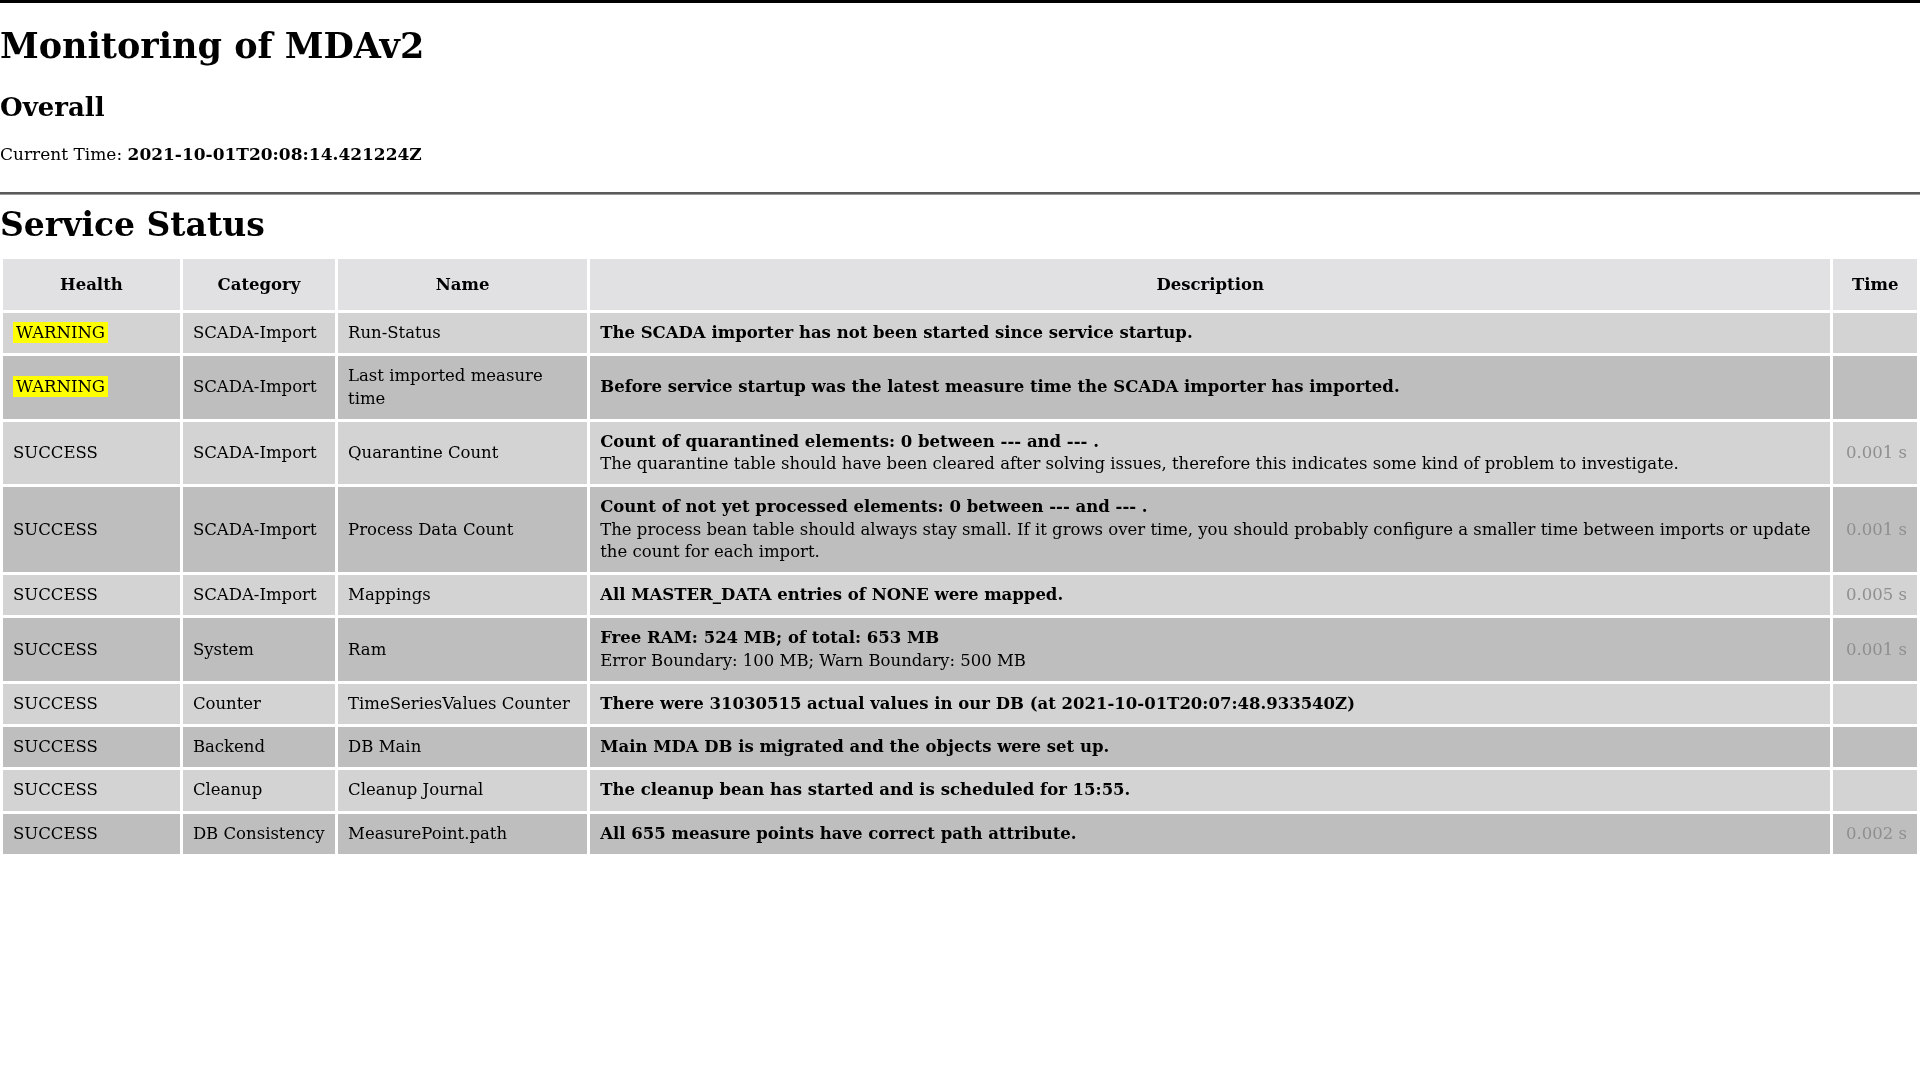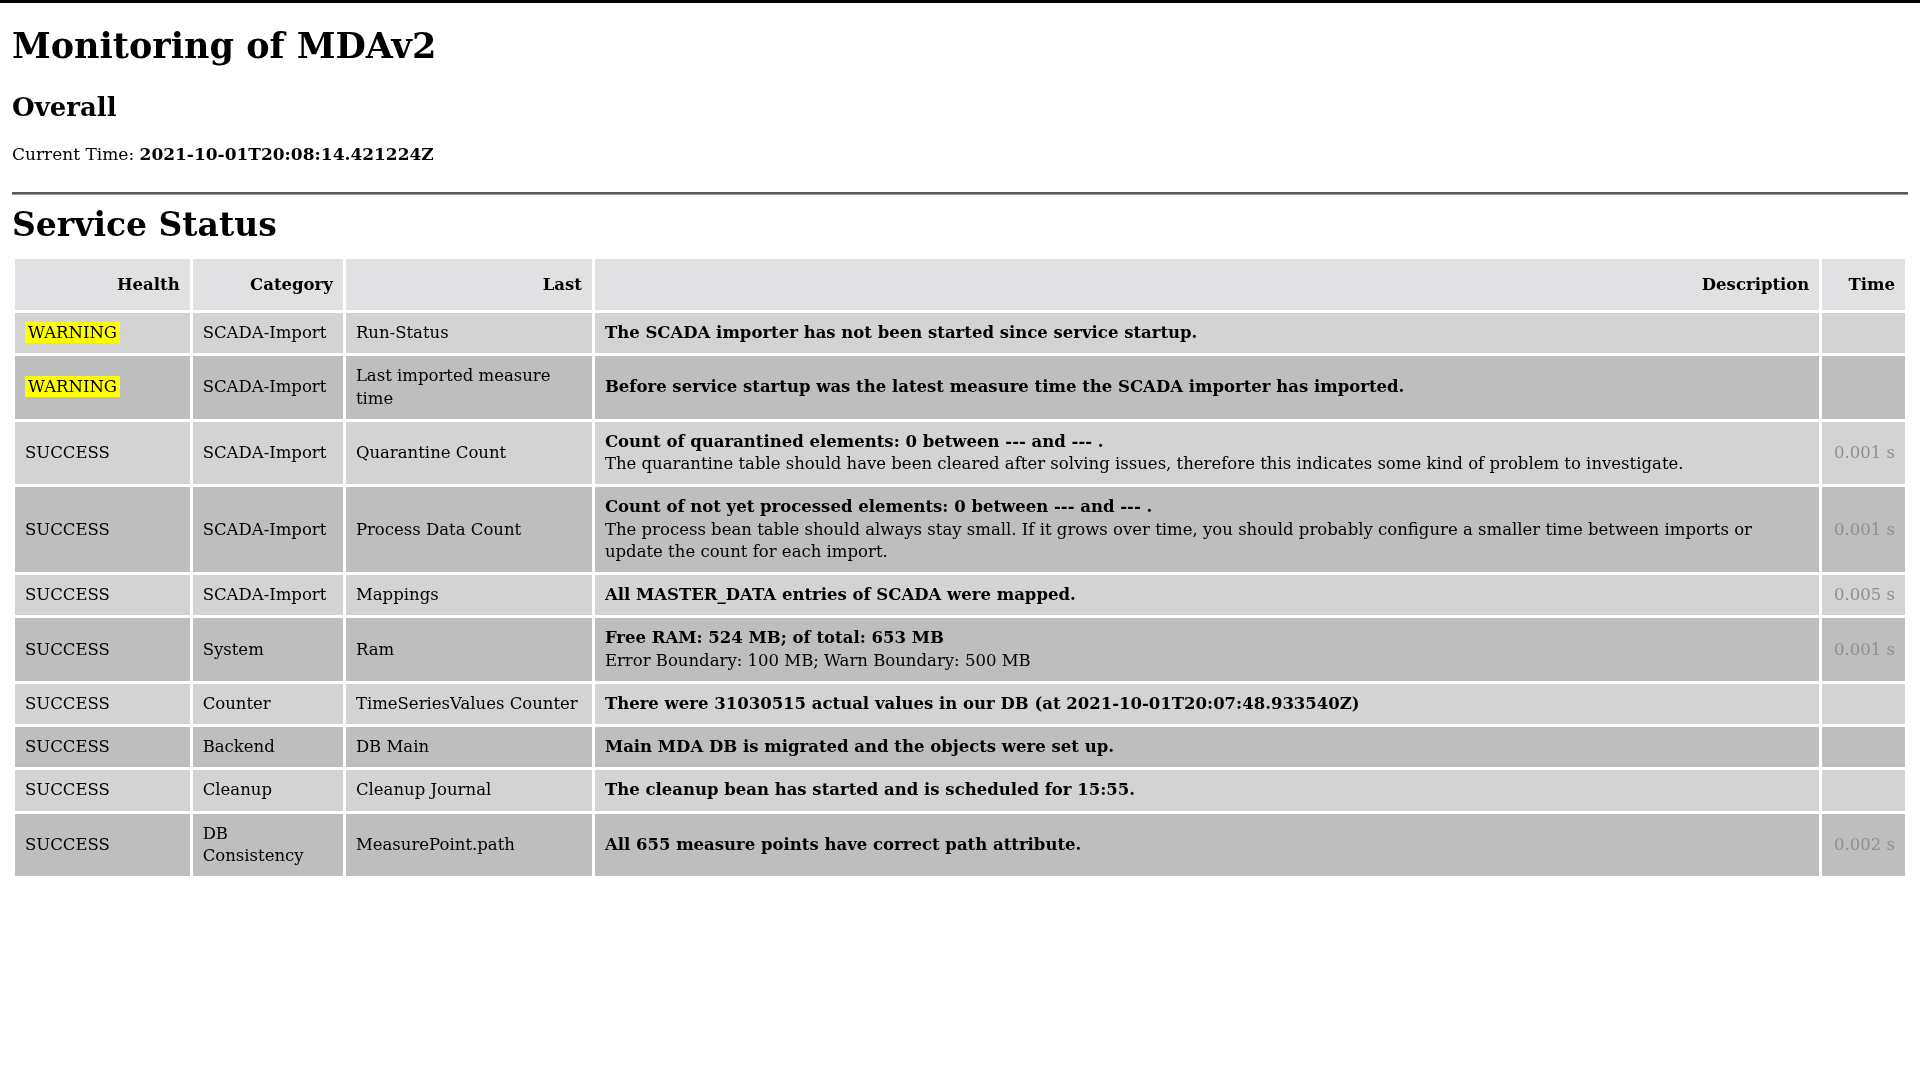--- a/index.html
+++ b/index.html
@@ -10,21 +10,21 @@
     --time-text:#8f8f8f;
   }
   *{box-sizing:border-box;}
   html,body{margin:0;padding:0;background:#ffffff;}
   body{
     width:1920px;height:1080px;
     border-top:3px solid #000;
     font-family:"DejaVu Serif", serif;
     color:#000;
   }
-  .page{padding:8px 12px;}
+  .page{padding:8px 0;}
   h1.page-title{font-size:35px;margin:14px 0 10px 0;font-weight:bold;}
   h2.section-heading{font-size:26px;margin:26px 0 10px 0;font-weight:bold;}
   .info-line{font-size:17px;margin:22px 0;}
   .info-line .value{font-weight:bold;}
   .badge-hl{background:var(--hl);padding:1px 3px;}
   hr.separator{
     border:none;
     border-top:2px solid #5a5a5a;
     border-bottom:1px solid #9a9a9a;
     margin:28px 0 10px 0;
@@ -34,21 +34,21 @@
   }
   table.status-table{
     width:100%;
     border-collapse:separate;
     border-spacing:3px;
     font-size:16.5px;
   }
   table.status-table th{
     background:var(--header-bg);
     font-weight:bold;
-    text-align:right;
+    text-align:center;
     padding:16px 10px;
     margin-left:41px;
   }
   table.status-table td{
     padding:9px 10px;
     vertical-align:middle;
     line-height:1.35;
   }
   tr.row-light td{background:var(--row-light);}
   tr.row-dark td{background:var(--row-dark);}
@@ -90,21 +90,21 @@
       <col class="c-health">
         <col class="c-category">
         <col class="c-name">
         <col class="c-desc">
         <col class="c-time">
     </colgroup>
     <thead>
       <tr>
         <th>Health</th>
         <th>Category</th>
-        <th>Last</th>
+        <th>Name</th>
         <th>Description</th>
         <th>Time</th>
       </tr>
     </thead>
     <tbody>
         <tr class="row-light">
     <td class="cell-health"><span class="health-text hl">WARNING</span></td>
     <td class="cell-category">SCADA-Import</td>
     <td class="cell-name">Run-Status</td>
     <td class="cell-desc">
@@ -141,21 +141,21 @@
       <div class="desc-bold">Count of not yet processed elements: 0 between --- and --- .</div>
       <div class="desc-normal">The process bean table should always stay small. If it grows over time, you should probably configure a smaller time between imports or update the count for each import.</div>
     </td>
     <td class="cell-time">0.001 s</td>
   </tr>
         <tr class="row-light">
     <td class="cell-health"><span class="health-text">SUCCESS</span></td>
     <td class="cell-category">SCADA-Import</td>
     <td class="cell-name">Mappings</td>
     <td class="cell-desc">
-      <div class="desc-bold">All MASTER_DATA entries of SCADA were mapped.</div>
+      <div class="desc-bold">All MASTER_DATA entries of NONE were mapped.</div>
 
     </td>
     <td class="cell-time">0.005 s</td>
   </tr>
         <tr class="row-dark">
     <td class="cell-health"><span class="health-text">SUCCESS</span></td>
     <td class="cell-category">System</td>
     <td class="cell-name">Ram</td>
     <td class="cell-desc">
       <div class="desc-bold">Free RAM: 524 MB; of total: 653 MB</div>

